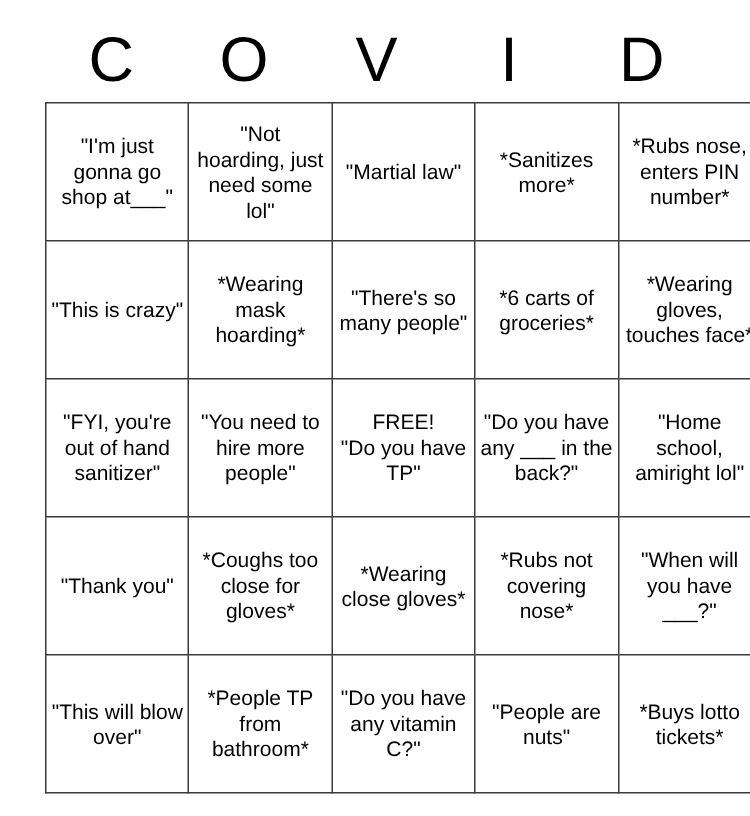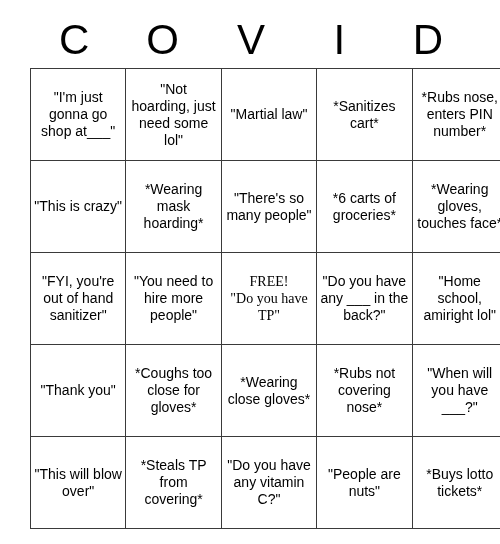--- a/index.html
+++ b/index.html
@@ -54,21 +54,21 @@
     color: #000000;
     word-wrap: break-word;
     overflow: hidden;
   }
   td.sz-xl   { font-size: 21px; line-height: 24px; }
   td.sz-lg   { font-size: 19px; line-height: 22px; }
   td.sz-md   { font-size: 16px; line-height: 19px; }
   td.sz-sm   { font-size: 14px; line-height: 17px; }
   td.sz-xs   { font-size: 13px; line-height: 16px; }
   .cell-text { display: block; white-space: pre-line; }
-  .free-head { display: block; white-space: pre-line; font-family: Liberation Serif, serif; }
+  .free-head { display: block; white-space: pre-line; }
 </style>
 </head>
 <body>
 
 <div id="card">
 
   <div id="header-row">
     <div class="header-letter">C</div>
     <div class="header-letter">O</div>
     <div class="header-letter">V</div>
@@ -82,21 +82,21 @@
         <td class="sz-sm">
             <span class="cell-text">"I'm just gonna go shop at___"</span>
           </td>
         <td class="sz-sm">
             <span class="cell-text">"Not hoarding, just need some lol"</span>
           </td>
         <td class="sz-xl">
             <span class="cell-text">"Martial law"</span>
           </td>
         <td class="sz-sm">
-            <span class="cell-text">*Sanitizes cart*</span>
+            <span class="cell-text">*Sanitizes more*</span>
           </td>
         <td class="sz-sm">
             <span class="cell-text">*Rubs nose, enters PIN number*</span>
           </td>
       </tr>
       <tr>
         <td class="sz-xl">
             <span class="cell-text">"This is crazy"</span>
           </td>
         <td class="sz-md">
@@ -145,21 +145,21 @@
           </td>
         <td class="sz-md">
             <span class="cell-text">"When will you have ___?"</span>
           </td>
       </tr>
       <tr>
         <td class="sz-lg">
             <span class="cell-text">"This will blow over"</span>
           </td>
         <td class="sz-sm">
-            <span class="cell-text">*Steals TP from covering*</span>
+            <span class="cell-text">*People TP from bathroom*</span>
           </td>
         <td class="sz-sm">
             <span class="cell-text">"Do you have any vitamin C?"</span>
           </td>
         <td class="sz-xl">
             <span class="cell-text">"People are nuts"</span>
           </td>
         <td class="sz-xl">
             <span class="cell-text">*Buys lotto tickets*</span>
           </td>

